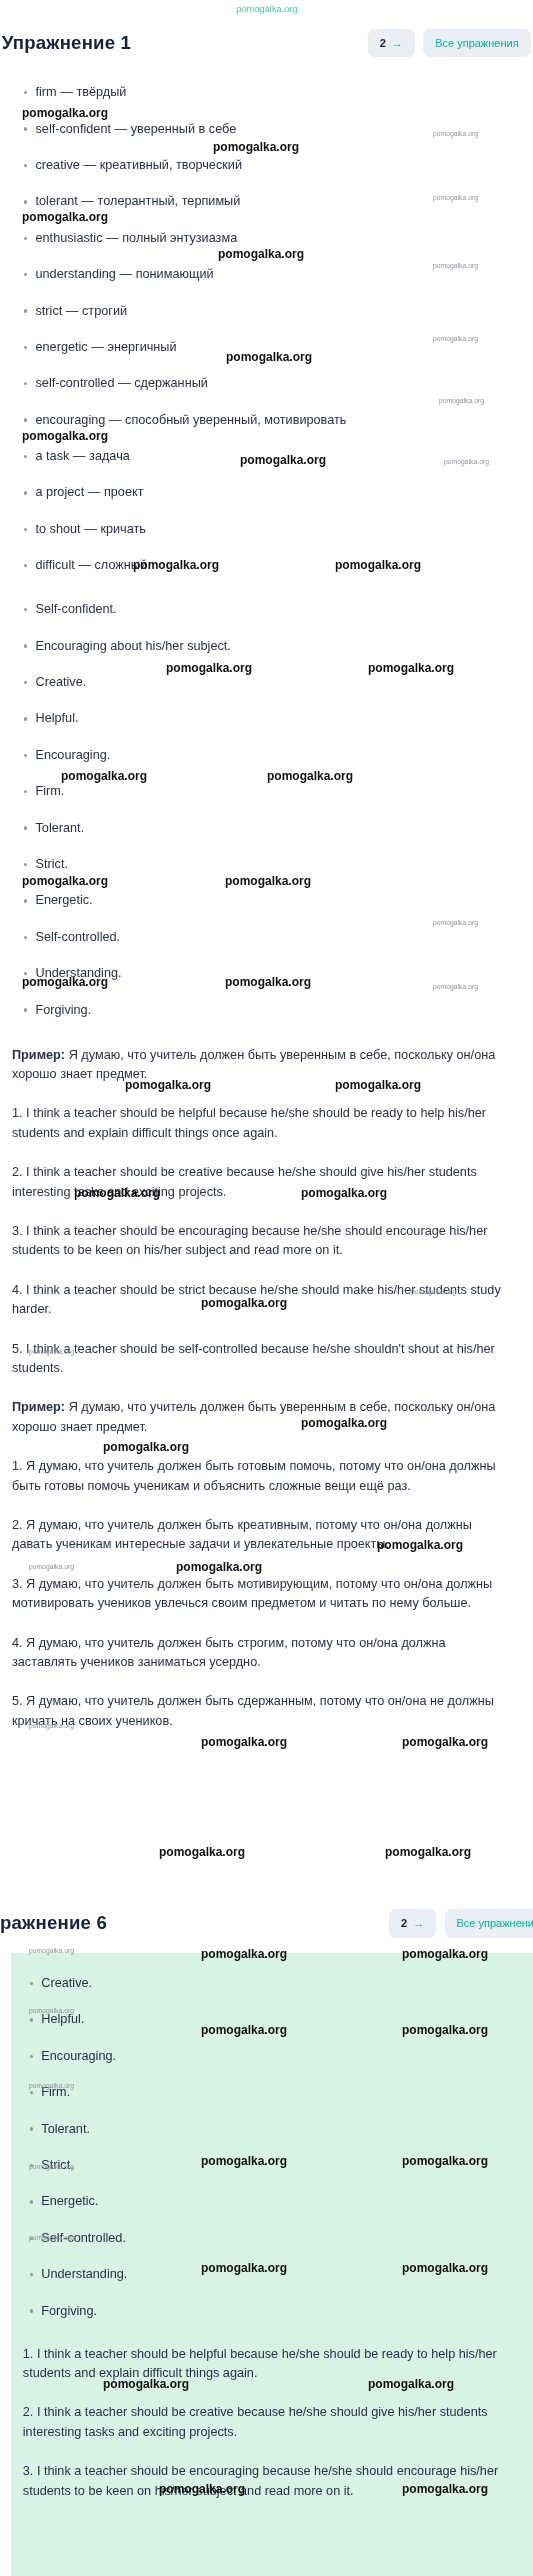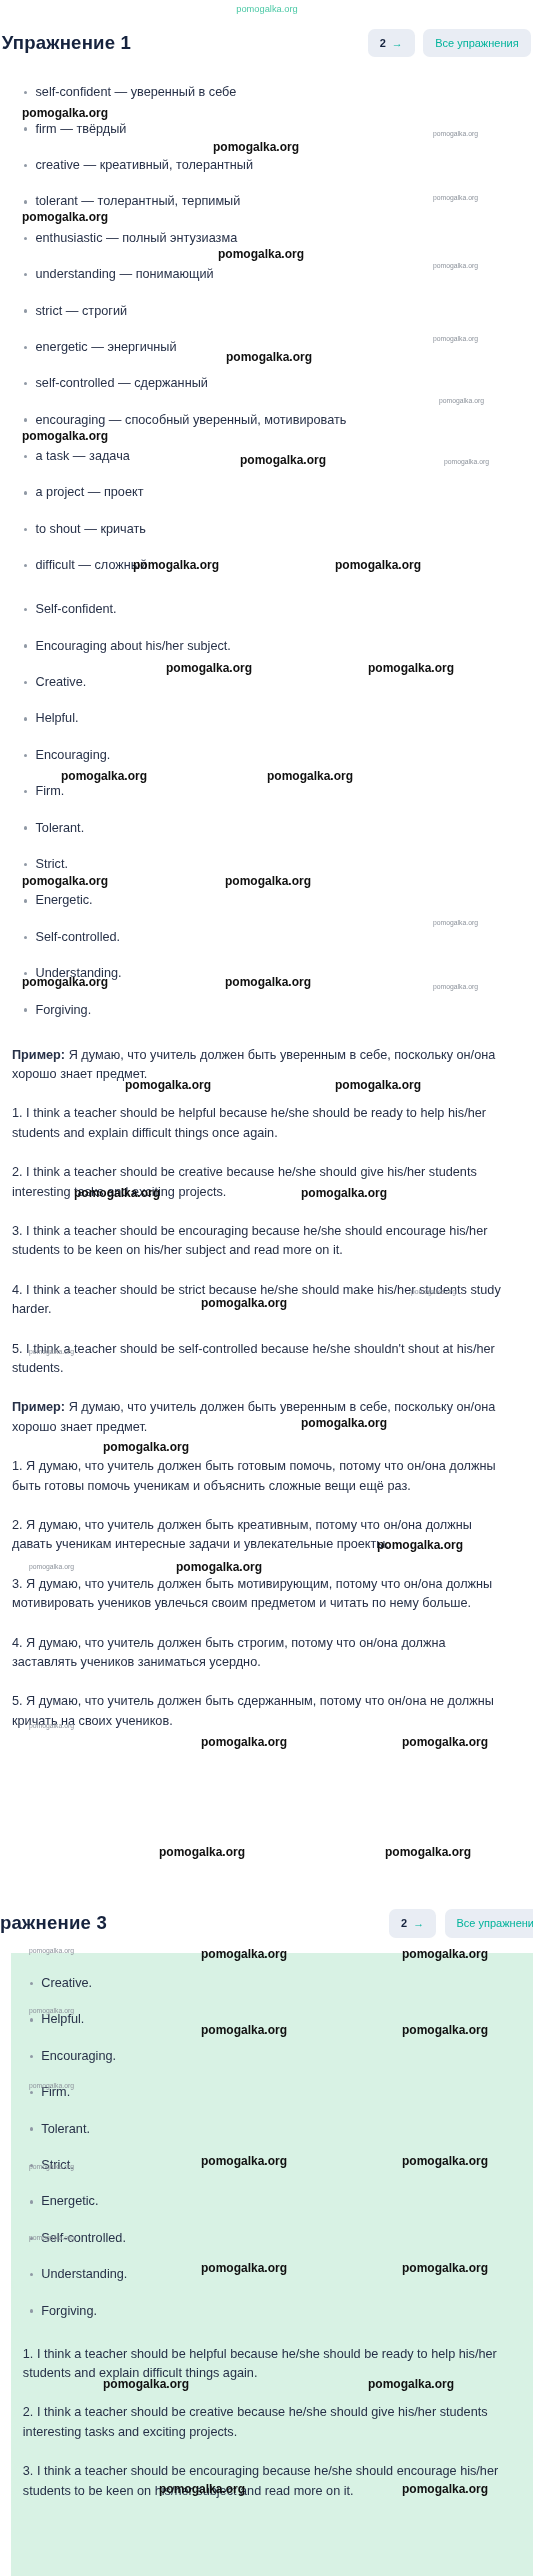--- a/index.html
+++ b/index.html
@@ -127,23 +127,23 @@
     <div class="header-buttons">
       <button class="pill">
         <span class="num">2</span><span class="arrow">→</span>
       </button>
       <button class="pill">Все упражнения</button>
     </div>
   </header>
 
   <section class="content1">
     <ul class="dotted" id="vocab-list">
+        <li>firm — твёрдый</li>
         <li>self-confident — уверенный в себе</li>
-        <li>firm — твёрдый</li>
-        <li>creative — креативный, толерантный</li>
+        <li>creative — креативный, творческий</li>
         <li>tolerant — толерантный, терпимый</li>
         <li>enthusiastic — полный энтузиазма</li>
         <li>understanding — понимающий</li>
         <li>strict — строгий</li>
         <li>energetic — энергичный</li>
         <li>self-controlled — сдержанный</li>
         <li>encouraging — способный уверенный, мотивировать</li>
         <li>a task — задача</li>
         <li>a project — проект</li>
         <li>to shout — кричать</li>
@@ -179,21 +179,21 @@
     <div id="answers-ru" class="answers">
         <p class="answer">1. Я думаю, что учитель должен быть готовым помочь, потому что он/она должны быть готовы помочь ученикам и объяснить сложные вещи ещё раз.</p>
         <p class="answer">2. Я думаю, что учитель должен быть креативным, потому что он/она должны давать ученикам интересные задачи и увлекательные проекты.</p>
         <p class="answer">3. Я думаю, что учитель должен быть мотивирующим, потому что он/она должны мотивировать учеников увлечься своим предметом и читать по нему больше.</p>
         <p class="answer">4. Я думаю, что учитель должен быть строгим, потому что он/она должна заставлять учеников заниматься усердно.</p>
         <p class="answer">5. Я думаю, что учитель должен быть сдержанным, потому что он/она не должны кричать на своих учеников.</p>
       </div>
   </section>
 
   <header class="exercise-header header2">
-    <h1 class="exercise-title">ражнение 3</h1>
+    <h1 class="exercise-title">ражнение 6</h1>
     <div class="header-buttons">
       <button class="pill">
         <span class="num">2</span><span class="arrow">→</span>
       </button>
       <button class="pill clipped">Все упражнени</button>
     </div>
   </header>
 
   <section class="content2">
     <ul class="dotted" id="quality-list-2">

